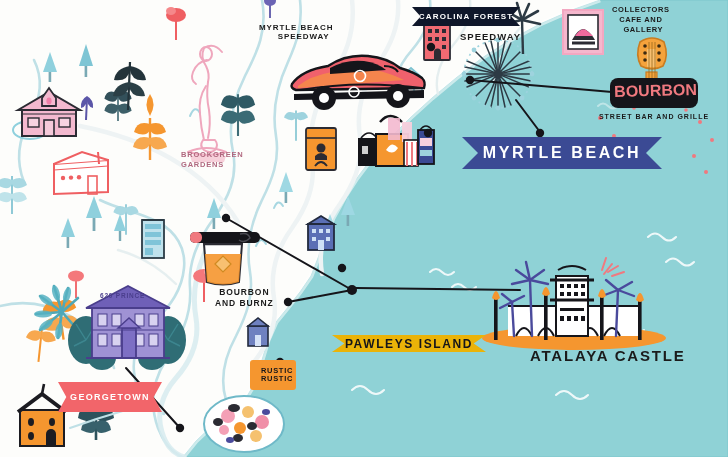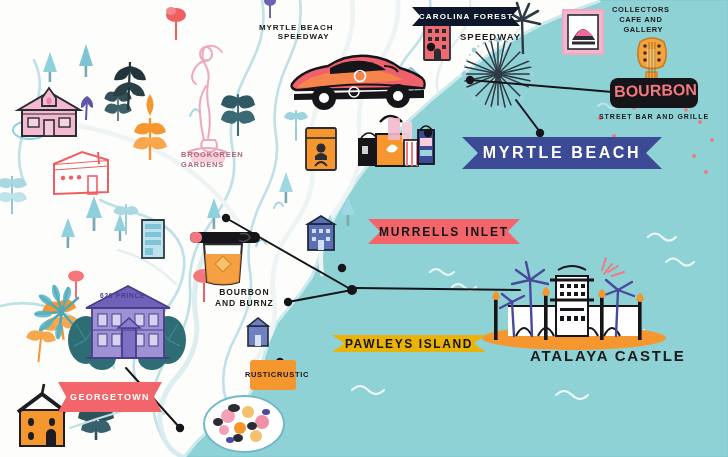--- a/index.html
+++ b/index.html
@@ -28,21 +28,21 @@
     position:absolute;
     display:flex; align-items:center; justify-content:center;
     color:#fff;
     font-weight:700;
     letter-spacing:2.2px;
     text-align:center;
     clip-path: polygon(0% 0%, 100% 0%, 92% 50%, 100% 100%, 0% 100%, 8% 50%);
   }
   .tag-box {
     position:absolute; display:flex; align-items:center; justify-content:center;
-    flex-direction:row; font-weight:700; line-height:1.05; text-align:center;padding-left:8px;
+    flex-direction:column; font-weight:700; line-height:1.05; text-align:center;padding-left:8px;
   }
 </style>
 </head>
 <body>
 
 <div id="map-root">
 
   <svg id="map-svg" viewBox="0 0 728 457" xmlns="http://www.w3.org/2000/svg">
     <defs>
       <clipPath id="frameClip">
@@ -660,23 +660,20 @@
   </svg>
 
   <div class="ribbon" style="left:412px; top:7px; width:108px; height:19px; background:#0f172a; font-size:8px; letter-spacing:1.2px;">
     <span>CAROLINA FOREST</span>
   </div>
 
   <div class="ribbon" style="left:462px; top:137px; width:200px; height:32px; background:#3b4a94; font-size:16px; letter-spacing:2.6px;">
     <span>MYRTLE BEACH</span>
   </div>
 
-  <div class="ribbon" style="left:368px; top:219px; width:152px; height:25px; background:#f2656a; font-size:12px; letter-spacing:1.8px; color:#15151a;">
-    <span>MURRELLS INLET</span>
-  </div>
 
   <div class="ribbon" style="left:332px; top:335px; width:154px; height:17px; background:#eab308; font-size:12px; letter-spacing:1.6px; color:#15151a;">
     <span>PAWLEYS ISLAND</span>
   </div>
 
   <div class="ribbon" style="left:58px; top:382px; width:104px; height:30px; background:#f2656a; font-size:9px; letter-spacing:1.3px;">
     <span>GEORGETOWN</span>
   </div>
 
   <div class="tag-box" style="left:250px; top:360px; width:46px; height:30px; background:#f5962f; color:#15151a; font-size:7.5px; letter-spacing:.7px; border-radius:3px;">

